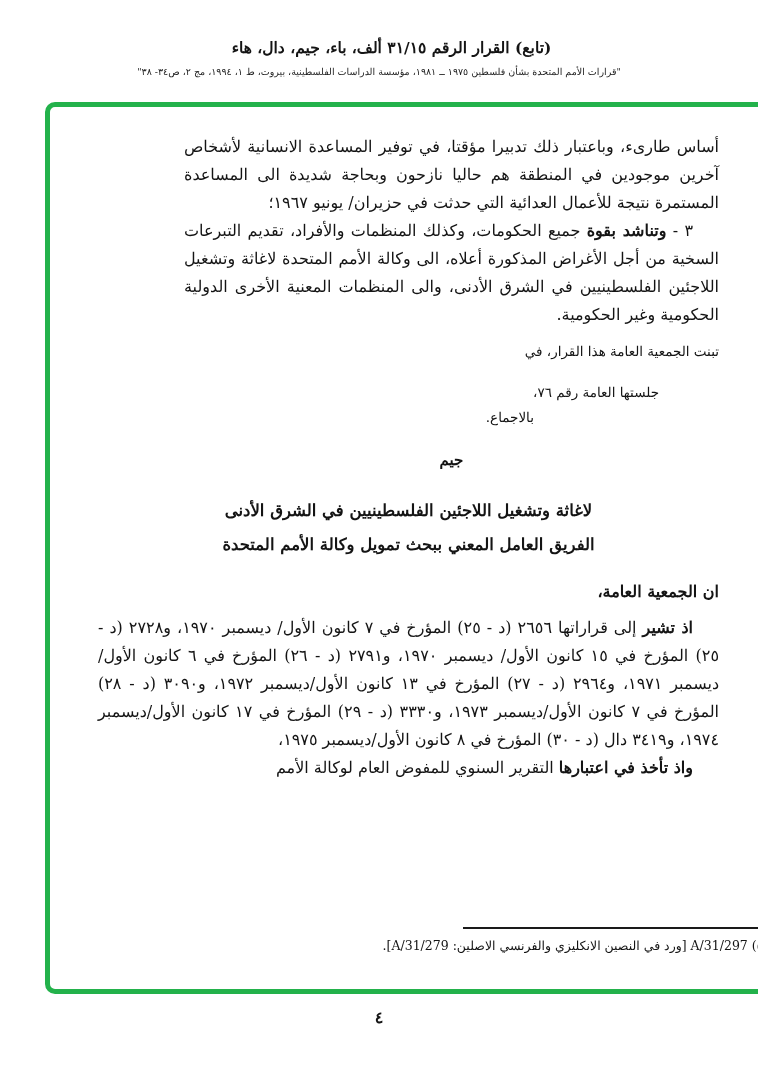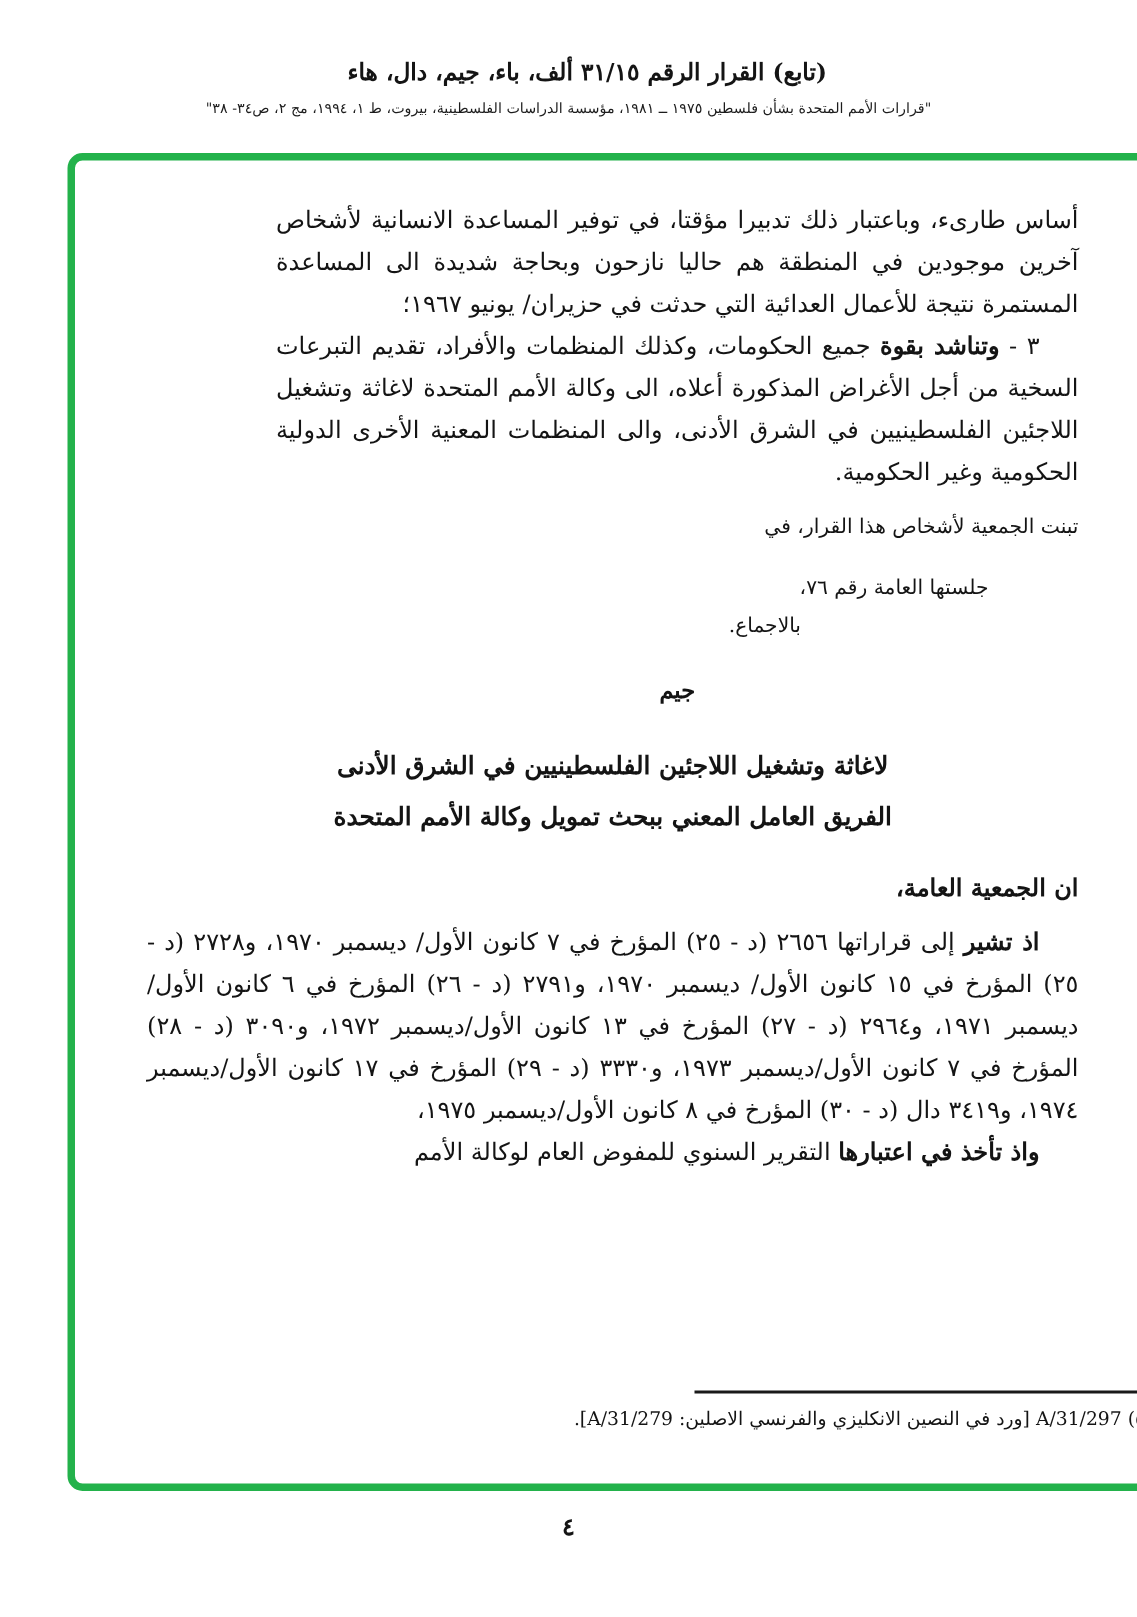--- a/index.html
+++ b/index.html
@@ -85,21 +85,21 @@
     <div class="header-source">"قرارات الأمم المتحدة بشأن فلسطين ١٩٧٥ ــ ١٩٨١، مؤسسة الدراسات الفلسطينية، بيروت، ط ١، ١٩٩٤، مج ٢، ص٣٤- ٣٨"</div>
   </header>
 
   <div class="frame">
     <div class="content">
 
       <section class="excerpt">
         <p class="para">أساس طارىء، وباعتبار ذلك تدبيرا مؤقتا، في توفير المساعدة الانسانية لأشخاص آخرين موجودين في المنطقة هم حاليا نازحون وبحاجة شديدة الى المساعدة المستمرة نتيجة للأعمال العدائية التي حدثت في حزيران/ يونيو ١٩٦٧؛</p>
         <p class="para indent"><span>٣ - </span><span class="lead-bold">وتناشد بقوة</span><span> جميع الحكومات، وكذلك المنظمات والأفراد، تقديم التبرعات السخية من أجل الأغراض المذكورة أعلاه، الى وكالة الأمم المتحدة لاغاثة وتشغيل اللاجئين الفلسطينيين في الشرق الأدنى، والى المنظمات المعنية الأخرى الدولية الحكومية وغير الحكومية.</span></p>
         <div class="adoption">
-          <div class="adoption-line1">تبنت الجمعية لأشخاص هذا القرار، في</div>
+          <div class="adoption-line1">تبنت الجمعية العامة هذا القرار، في</div>
           <div class="adoption-line2">جلستها العامة رقم ٧٦،</div>
           <div class="adoption-line3">بالاجماع.</div>
         </div>
       </section>
 
       <div class="section-letter">جيم</div>
 
       <h2 class="heading">
         <div>لاغاثة وتشغيل اللاجئين الفلسطينيين في الشرق الأدنى</div>
         <div>الفريق العامل المعني ببحث تمويل وكالة الأمم المتحدة</div>

